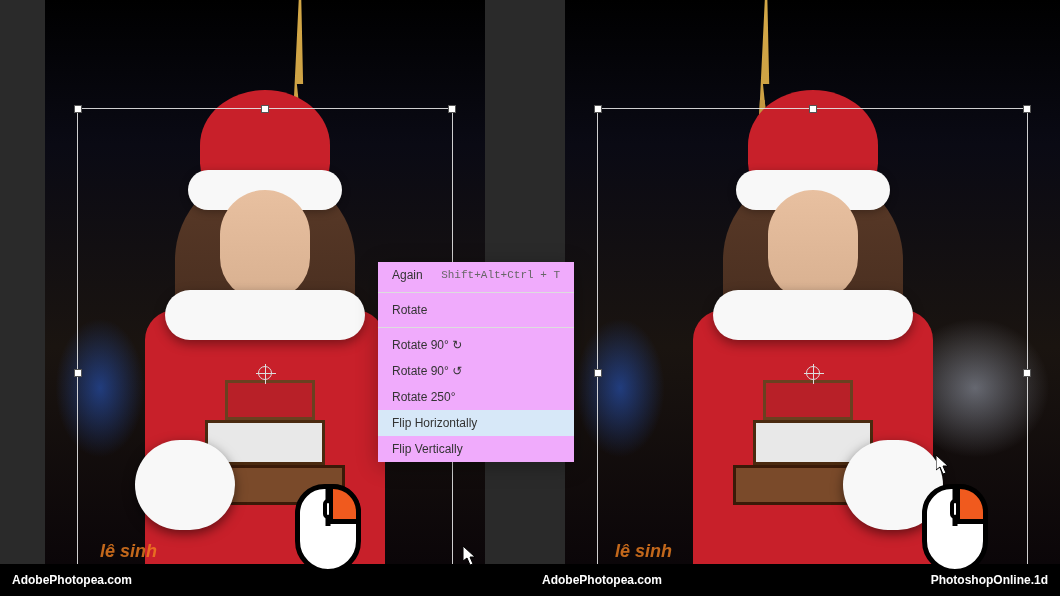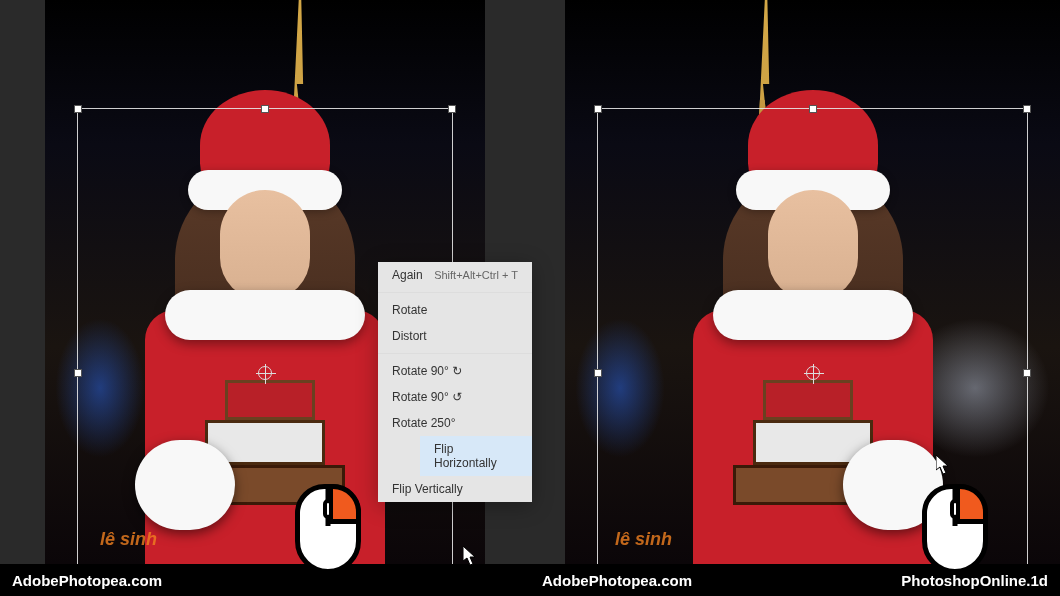--- a/index.html
+++ b/index.html
@@ -167,41 +167,41 @@
       content: ''; position: absolute; background: #ddd;
     }
     .center-mark::before { left: 6px; top: -3px; width: 1px; height: 20px; }
     .center-mark::after { top: 6px; left: -3px; height: 1px; width: 20px; }
     
     
     .context-menu {
       position: absolute;
       left: 378px;
       top: 262px;
-      width: 154px;
-      background: #e5e5e5;
+      width: 196px;
+      background: #f0abfc;
       box-shadow: 0 4px 20px rgba(0,0,0,0.3);
       font-size: 12px;
       color: #333;
       z-index: 100;
     }
     .menu-item {
       padding: 6px 14px;
       display: flex;
       justify-content: space-between;
       align-items: center;
       cursor: default;
     }
     .menu-item.highlighted {
       background: #d7e8f8;
-      margin-left: 42px;
     }
     .menu-item .shortcut {
       color: #666;
       font-size: 11px;
+      font-family: Liberation Mono, monospace;
     }
     .menu-sep {
       height: 1px;
       background: #ddd;
       margin: 4px 0;
     }
     
     
     .mouse-icon {
       position: absolute;
@@ -251,31 +251,31 @@
     }
     .cursor-arrow svg { display: block; }
     
     
     .label-bar {
       position: absolute;
       bottom: 0; left: 0; right: 0;
       height: 18px;
       background: #000;
       color: #fff;
-      font-size: 15px;
+      font-size: 12px;
       font-weight: 600;
       display: flex;
       justify-content: space-between;
       align-items: center;
       padding: 16px 12px;
     }
     
     .watermark {
       position: absolute;
-      bottom: 28px; left: 55px;
+      bottom: 16px; left: 55px;
       color: #f08020;
       font-size: 18px;
       font-style: italic;
       font-weight: 600;
       opacity: 0.8;
       z-index: 5;
     }
     .right .watermark { left: 50px; }
   </style>
 </head>
@@ -350,23 +350,20 @@
 
 <div class="context-menu">
   <div class="menu-item">
     <span>Again</span>
     <span class="shortcut">Shift+Alt+Ctrl + T</span>
   </div>
   <div class="menu-sep"></div>
   <div class="menu-item">
     <span>Rotate</span>
   </div>
-  <div class="menu-item">
-    <span>Distort</span>
-  </div>
   <div class="menu-sep"></div>
   <div class="menu-item">
     <span>Rotate 90° ↻</span>
   </div>
   <div class="menu-item">
     <span>Rotate 90° ↺</span>
   </div>
   <div class="menu-item">
     <span>Rotate 250°</span>
   </div>

